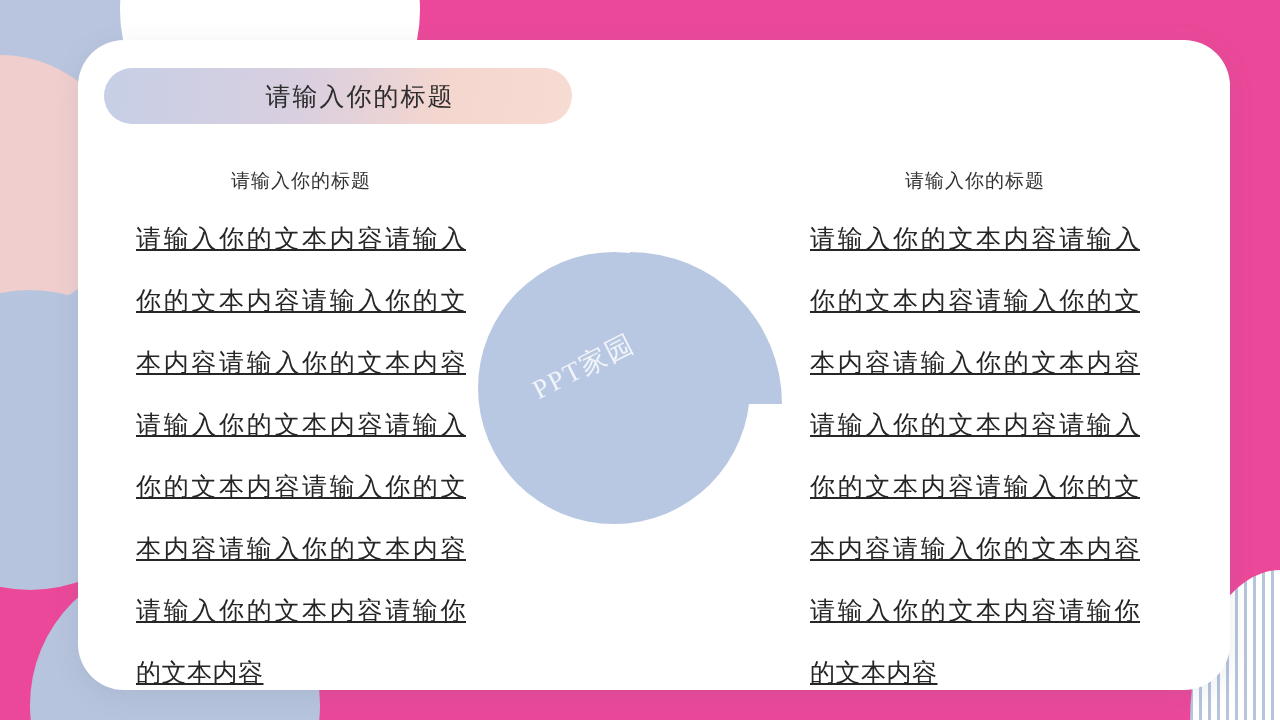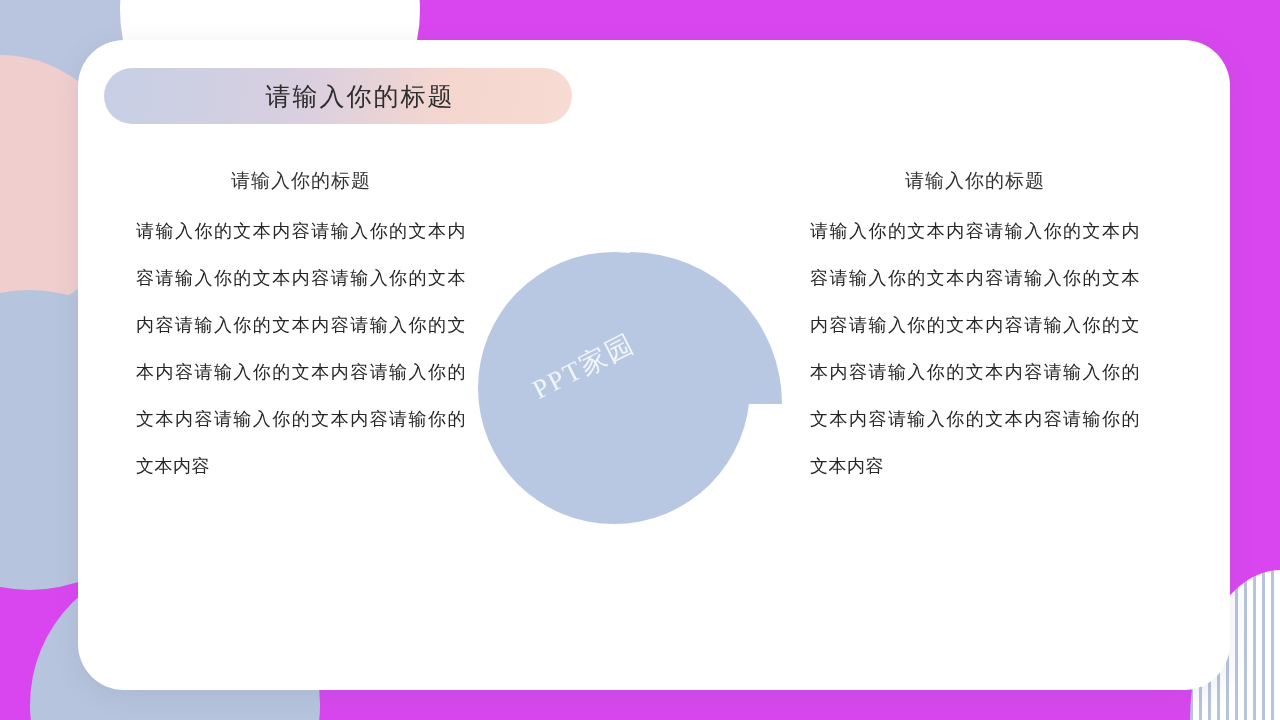--- a/index.html
+++ b/index.html
@@ -10,21 +10,21 @@
     width: 1280px;
     height: 720px;
     overflow: hidden;
     font-family: "Liberation Serif", serif;
     background: #ffffff;
   }
   .slide {
     position: relative;
     width: 1280px;
     height: 720px;
-    background: #d946ef;
+    background: #ec4899;
     overflow: hidden;
   }
 
   
   .bg-blob-blue-left {
     position: absolute;
     left: -210px;
     top: -150px;
     width: 470px;
     height: 470px;
@@ -125,26 +125,27 @@
   .col-right { left: 810px; }
 
   .col-heading {
     font-size: 19px;
     color: #333333;
     text-align: center;
     letter-spacing: 1px;
     margin-bottom: 14px;
   }
   .col-body {
-    font-size: 18px;
-    line-height: 47px;
+    font-size: 25px;
+    line-height: 62px;
     color: #262626;
     text-align: justify;
     text-align-last: left;
     letter-spacing: 0.5px;
+    text-decoration: underline;
   }
 
   
   .pie-wrap {
     position: absolute;
     left: 478px;
     top: 252px;
     width: 304px;
     height: 304px;
   }

